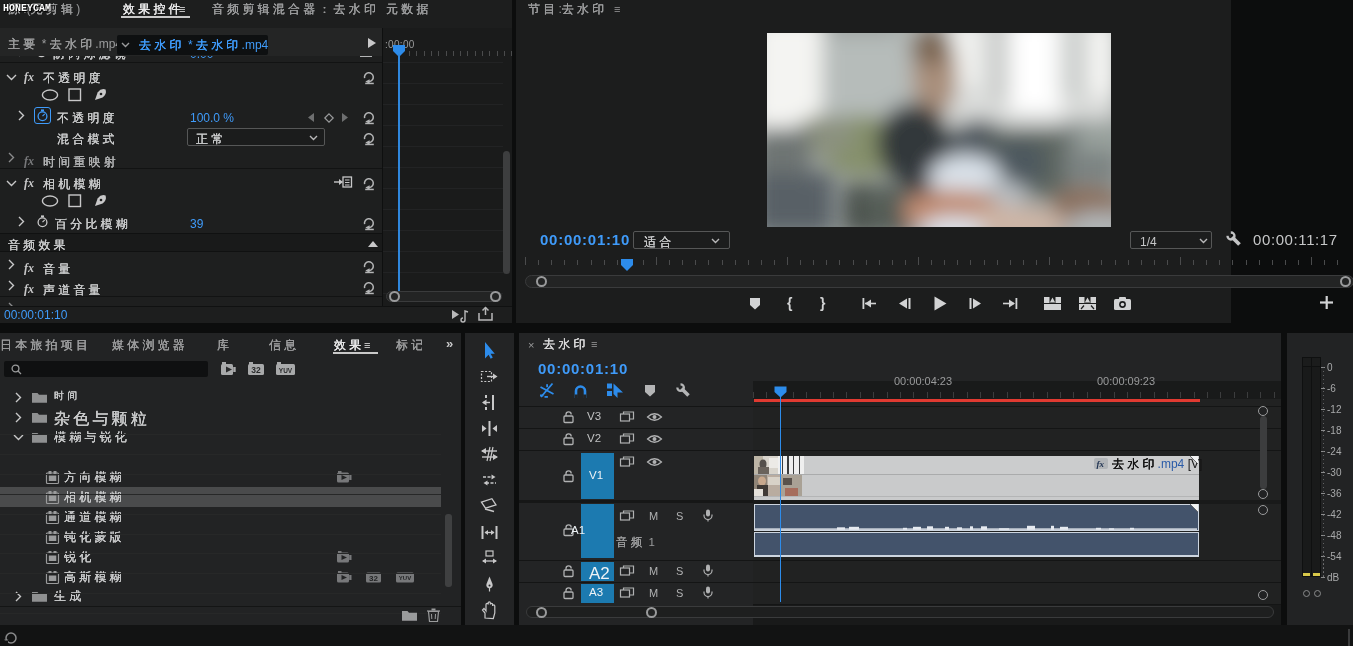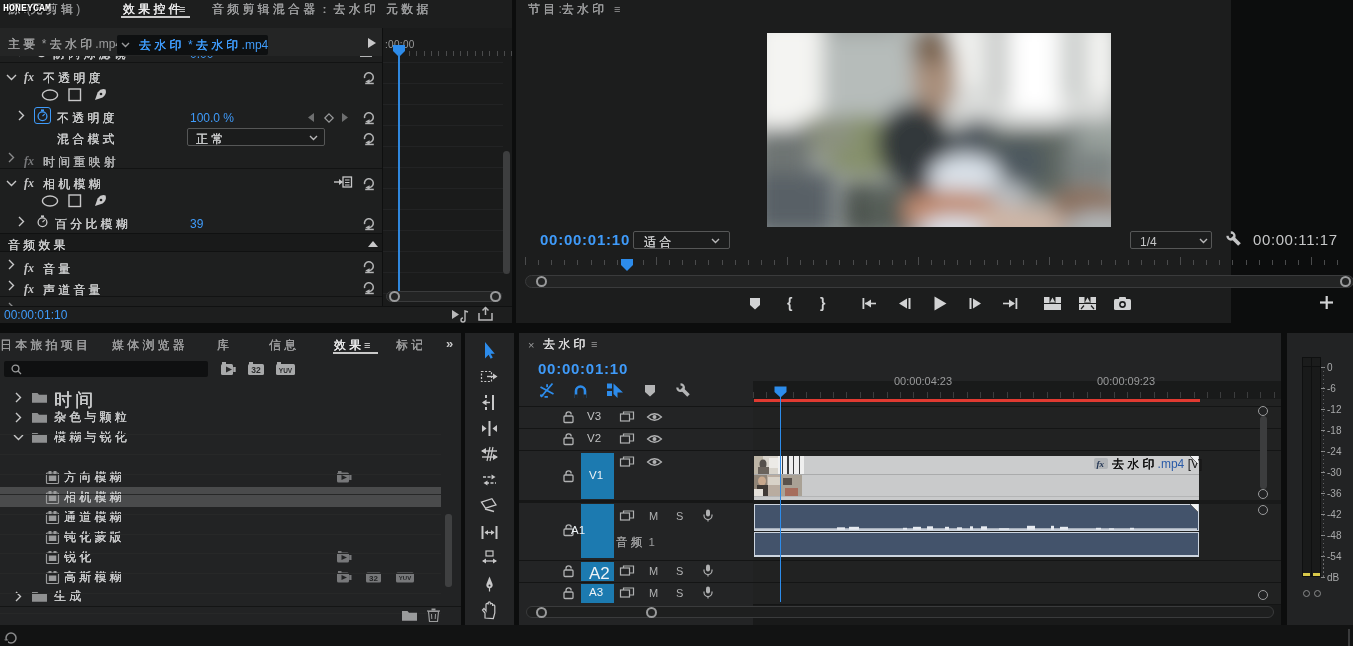--- a/index.html
+++ b/index.html
@@ -487,30 +487,30 @@
         </svg>
       </div>
   <div class="ab" id="fxtree" style="left:0;top:47px;width:461px;height:226px">
         <div class="ab" style="left:0;top:7px;width:441px;height:20px;">
           <svg class="ico" style="left:15px;top:5px" width="7" height="11">
             <polyline points="1,1 5.5,5.5 1,10" stroke="#c8c8c9" stroke-width="1.4" fill="none"></polyline>
           </svg>
           <svg class="ico" style="left:32px;top:4px" width="15" height="12">
             <path d="M0,2 h5.5 l1.5,1.8 h8 v8 h-15 z" fill="#8f9091"></path>
           </svg>
-          <div class="t lt" style="left:54px;top:4px;font-size:18px"><span class="ck">时间</span></div>
+          <div class="t lt" style="left:54px;top:4px;font-size:10px"><span class="ck">时间</span></div>
         </div>
         <div class="ab" style="left:0;top:27px;width:441px;height:20px;">
           <svg class="ico" style="left:15px;top:5px" width="7" height="11">
             <polyline points="1,1 5.5,5.5 1,10" stroke="#c8c8c9" stroke-width="1.4" fill="none"></polyline>
           </svg>
           <svg class="ico" style="left:32px;top:4px" width="15" height="12">
             <path d="M0,2 h5.5 l1.5,1.8 h8 v8 h-15 z" fill="#8f9091"></path>
           </svg>
-          <div class="t lt" style="left:54px;top:4px;font-size:12px"><span class="ck">杂色与颗粒</span></div>
+          <div class="t lt" style="left:54px;top:4px;font-size:16px"><span class="ck">杂色与颗粒</span></div>
         </div>
         <div class="ab" style="left:0;top:47px;width:441px;height:20px;">
           <svg class="ico" style="left:13px;top:7px" width="11" height="7">
             <polyline points="1,1 5.5,5.5 10,1" stroke="#c8c8c9" stroke-width="1.4" fill="none"></polyline>
           </svg>
           <svg class="ico" style="left:32px;top:4px" width="15" height="12">
             <path d="M0,2 h5.5 l1.5,1.8 h8 v8 h-15 z" fill="#8f9091"></path>
           </svg>
           <div class="t lt" style="left:54px;top:4px;font-size:12px"><span class="ck">模糊与锐化</span></div>
         </div>

